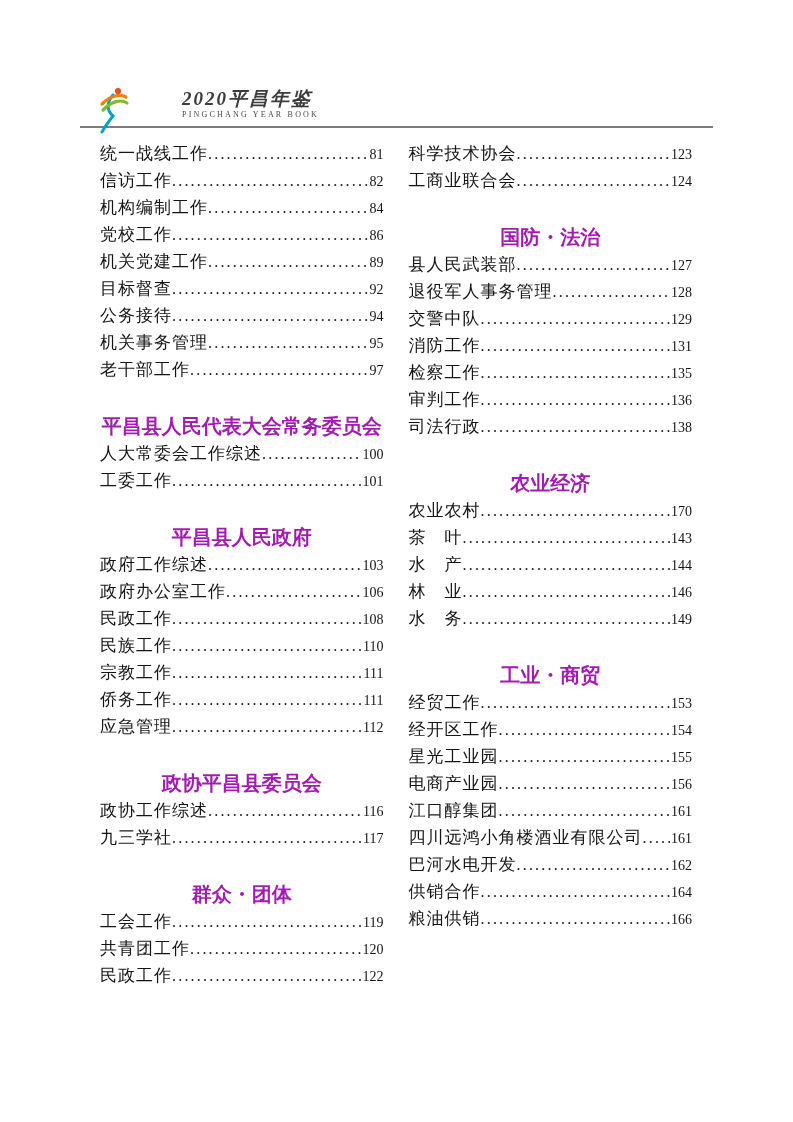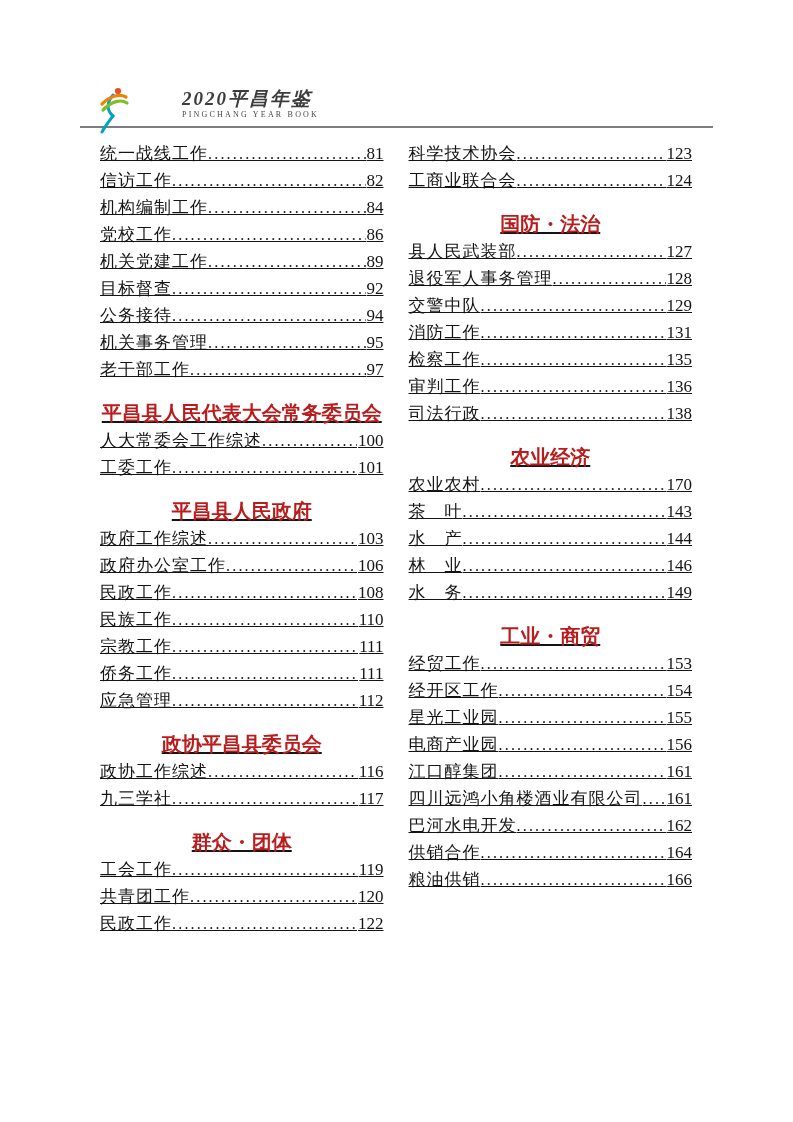--- a/index.html
+++ b/index.html
@@ -58,31 +58,31 @@
 
   
   .toc-wrap {
     position: absolute;
     top: 140px;
     left: 100px;
     width: 592px;
     display: flex;
     gap: 25px;
   }
-  .toc-column { width: 283.5px; flex: 0 0 auto; text-decoration: underline; }
+  .toc-column { width: 283.5px; flex: 0 0 auto; }
 
   .section-heading {
-    margin-top: 17px;
+    margin-top: 30px;
     height: 27px;
     line-height: 27px;
     text-align: center;
     font-family: "Liberation Sans", "DejaVu Sans", sans-serif;
     font-weight: 700;
     font-size: 20px;
-    color: #b91c1c;
+    color: #a21caf;
     white-space: nowrap;
   }
 
   .toc-entry {
     display: flex;
     align-items: baseline;
     height: 27px;
     line-height: 27px;
     font-size: 17px;
     color: #141414;
@@ -102,21 +102,21 @@
   .toc-dots::after {
     content: "..........................................................................................................";
     letter-spacing: 2.2px;
     font-size: 16px;
     color: #1a1a1a;
   }
   .toc-page {
     flex: 0 0 auto;
     white-space: nowrap;
     font-family: "Liberation Serif", "DejaVu Serif", serif;
-    font-size: 17px;
+    font-size: 14px;
   }
 </style>
 </head>
 <body>
 
 <div class="page">
 
   <div class="logo-row">
     <div class="logo-icon">
       <svg width="32" height="48" viewBox="0 0 32 48" xmlns="http://www.w3.org/2000/svg">

